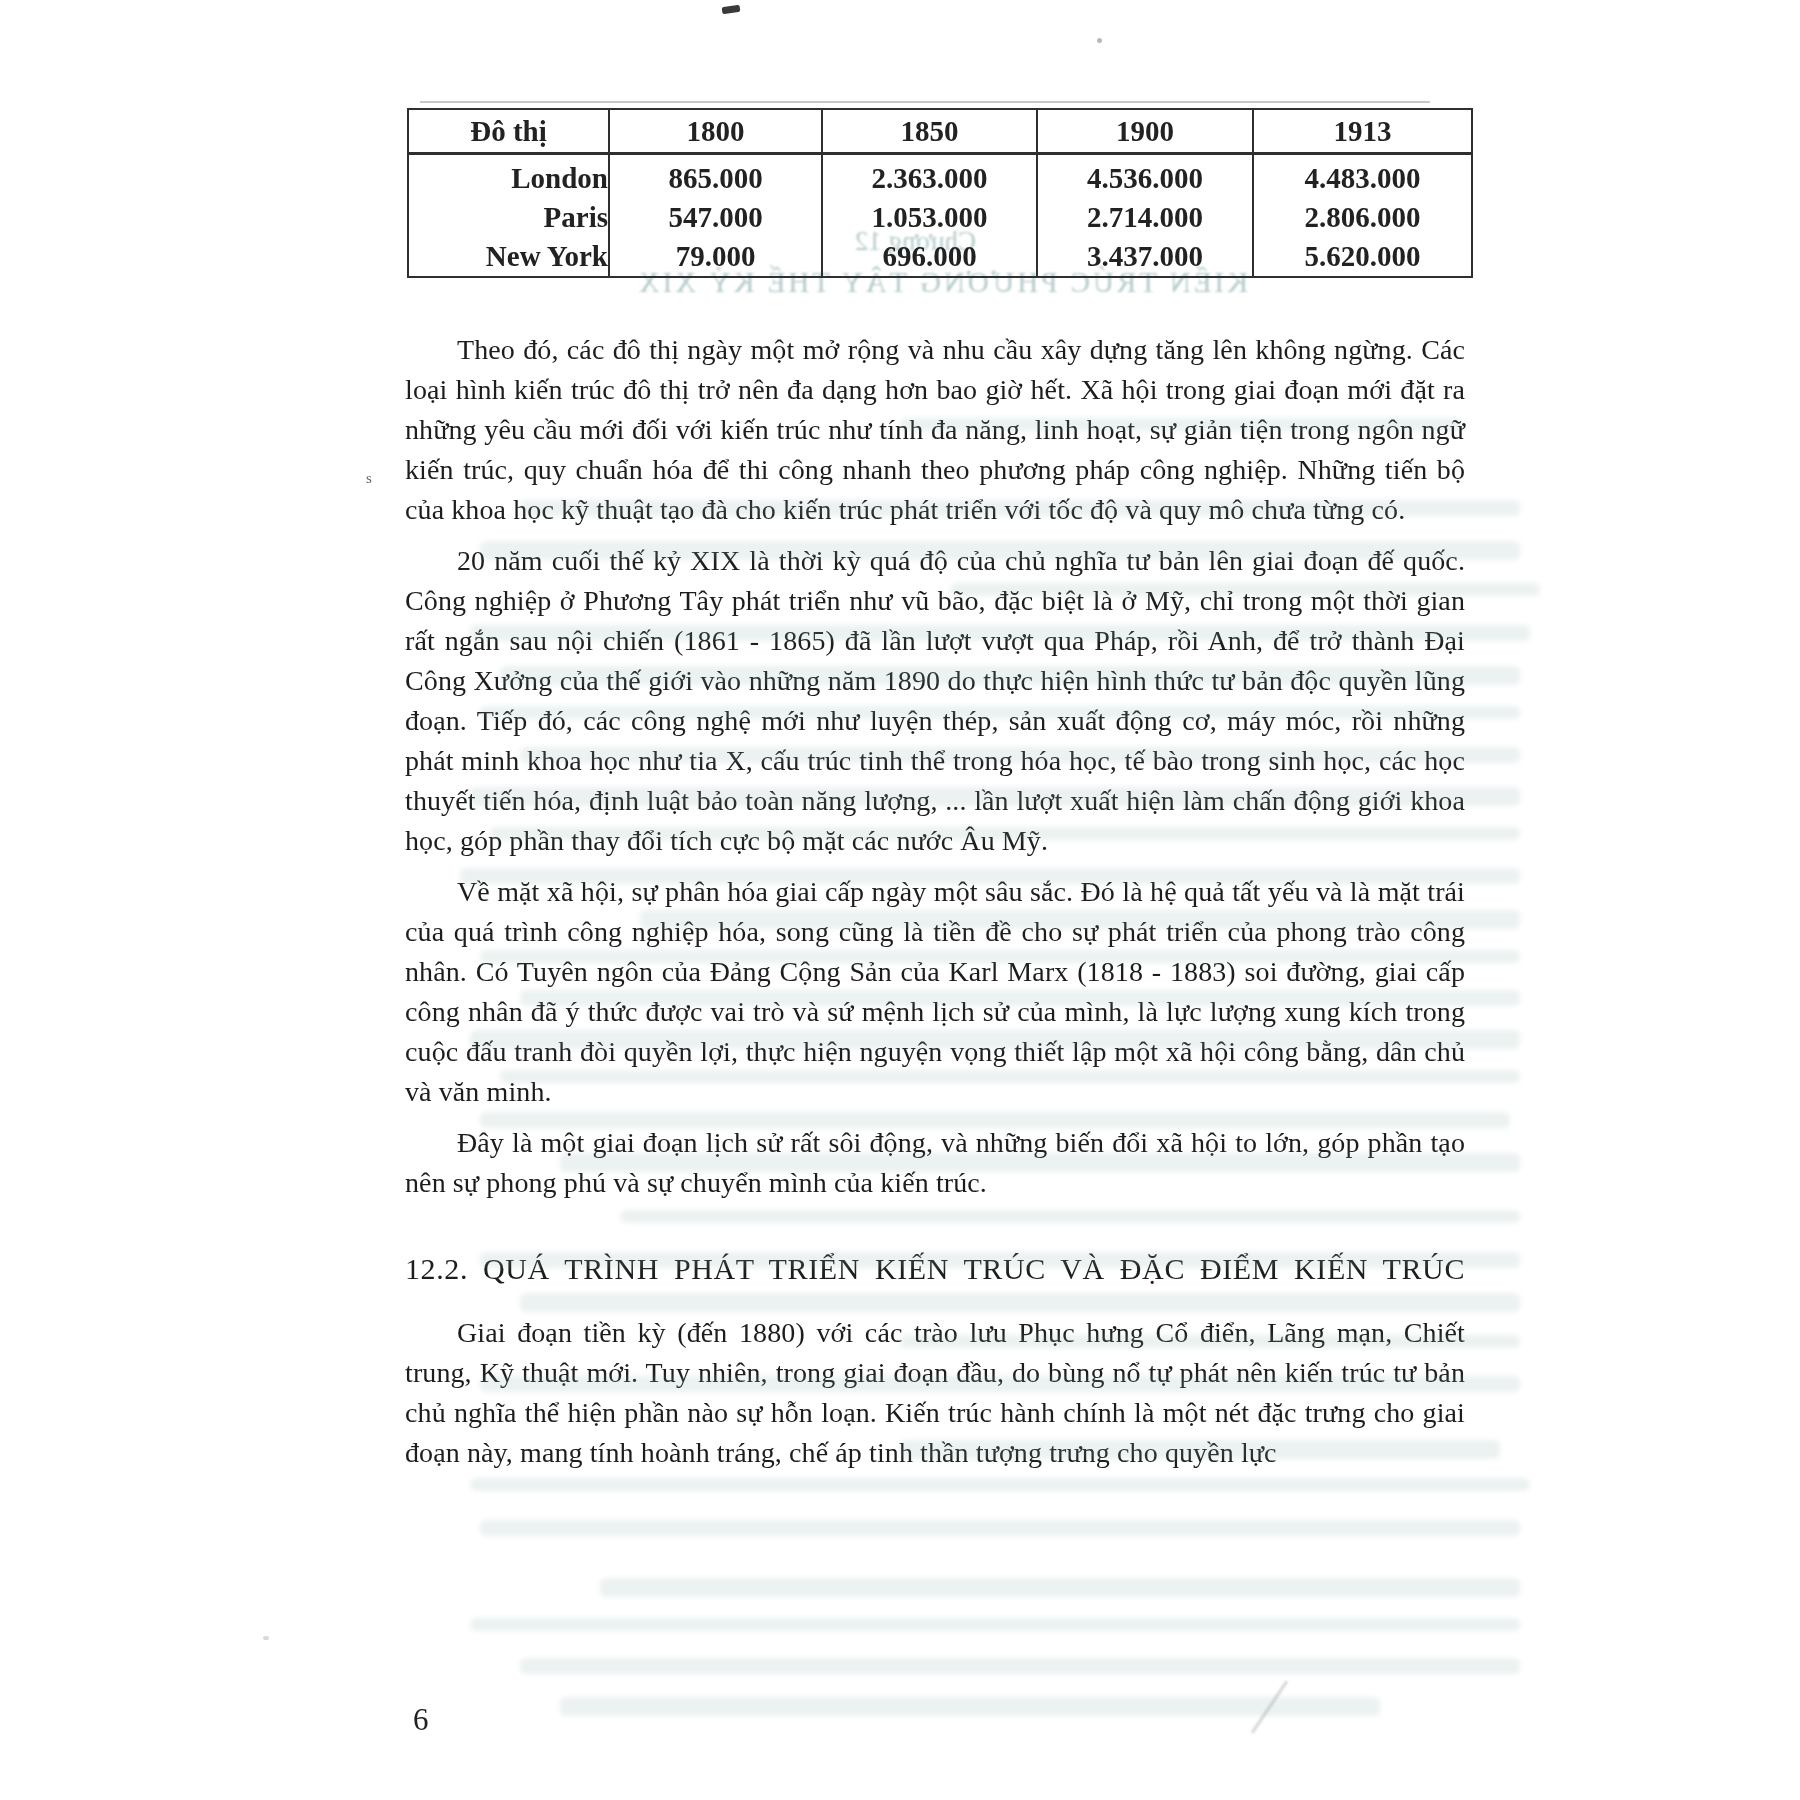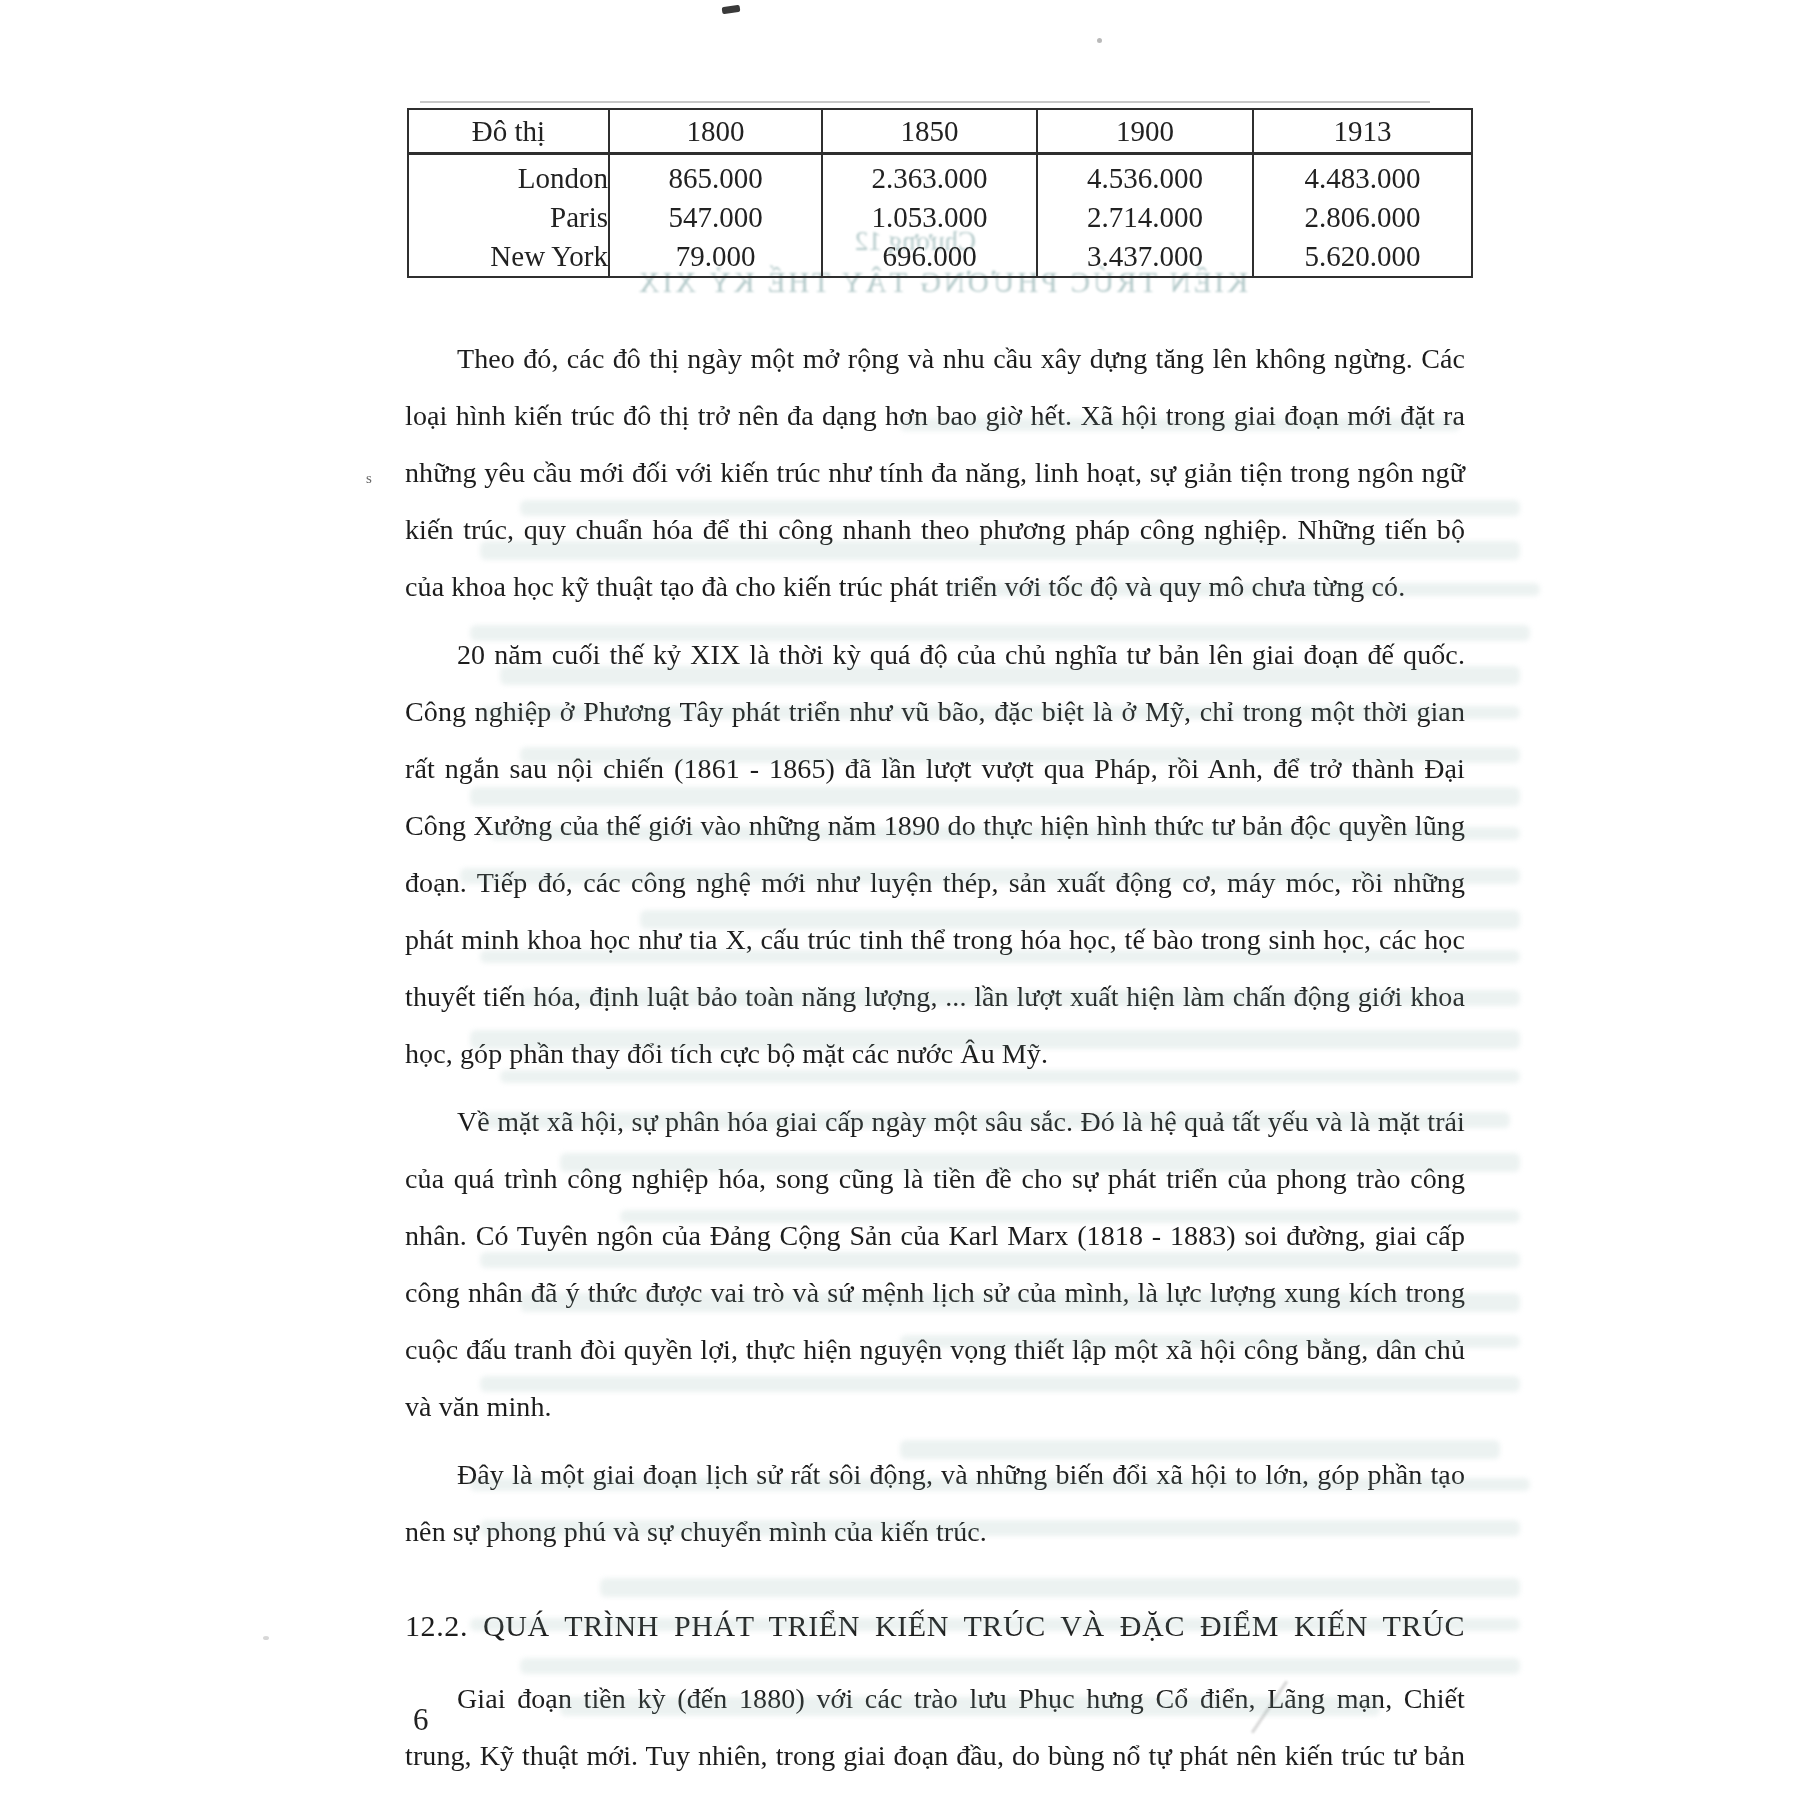--- a/index.html
+++ b/index.html
@@ -17,39 +17,39 @@
     font-size:29px; color:#222;
   }
   .pop-table { border:2px solid #2f2f2f; }
   .pop-table col.c0 { width:201px; }
   .pop-table col.c1 { width:213px; }
   .pop-table col.c2 { width:215px; }
   .pop-table col.c3 { width:216px; }
   .pop-table col.c4 { width:219px; }
   .pop-table th, .pop-table td {
     border-left:2px solid #2f2f2f; border-right:2px solid #2f2f2f;
-    padding:0; font-weight:normal; text-align:center; vertical-align:middle;
+    padding:0; font-weight:bold; text-align:center; vertical-align:middle;
   }
   .pop-table thead th { height:42px; border-bottom:3px solid #2f2f2f; }
   .pop-table tbody td { height:39px; }
   .pop-table tbody td.city { text-align:right; padding-left:26px; }
   .pop-table tbody tr:first-child td { padding-top:4px; }
 
   .table-shadow-line {
     position:absolute; left:420px; top:101px; width:1010px; height:2px;
     background:#9a9a9a; opacity:.55;
   }
 
   
   .textblock {
     position:absolute; left:405px; top:330px; width:1060px;
   }
   .textblock p {
     margin:0 0 11px 0;
-    font-size:28px; line-height:57px;
+    font-size:28px; line-height:40px;
     text-align:justify; text-indent:52px;
     letter-spacing:.1px;
   }
   .textblock p.pre-heading { margin-bottom:46px; }
 
   .section-heading { margin:0 0 24px 0; font-size:30px; line-height:40px; }
   .section-heading .h-line1 {
     text-align:justify; text-align-last:justify;
     letter-spacing:.6px; white-space:normal;
   }

